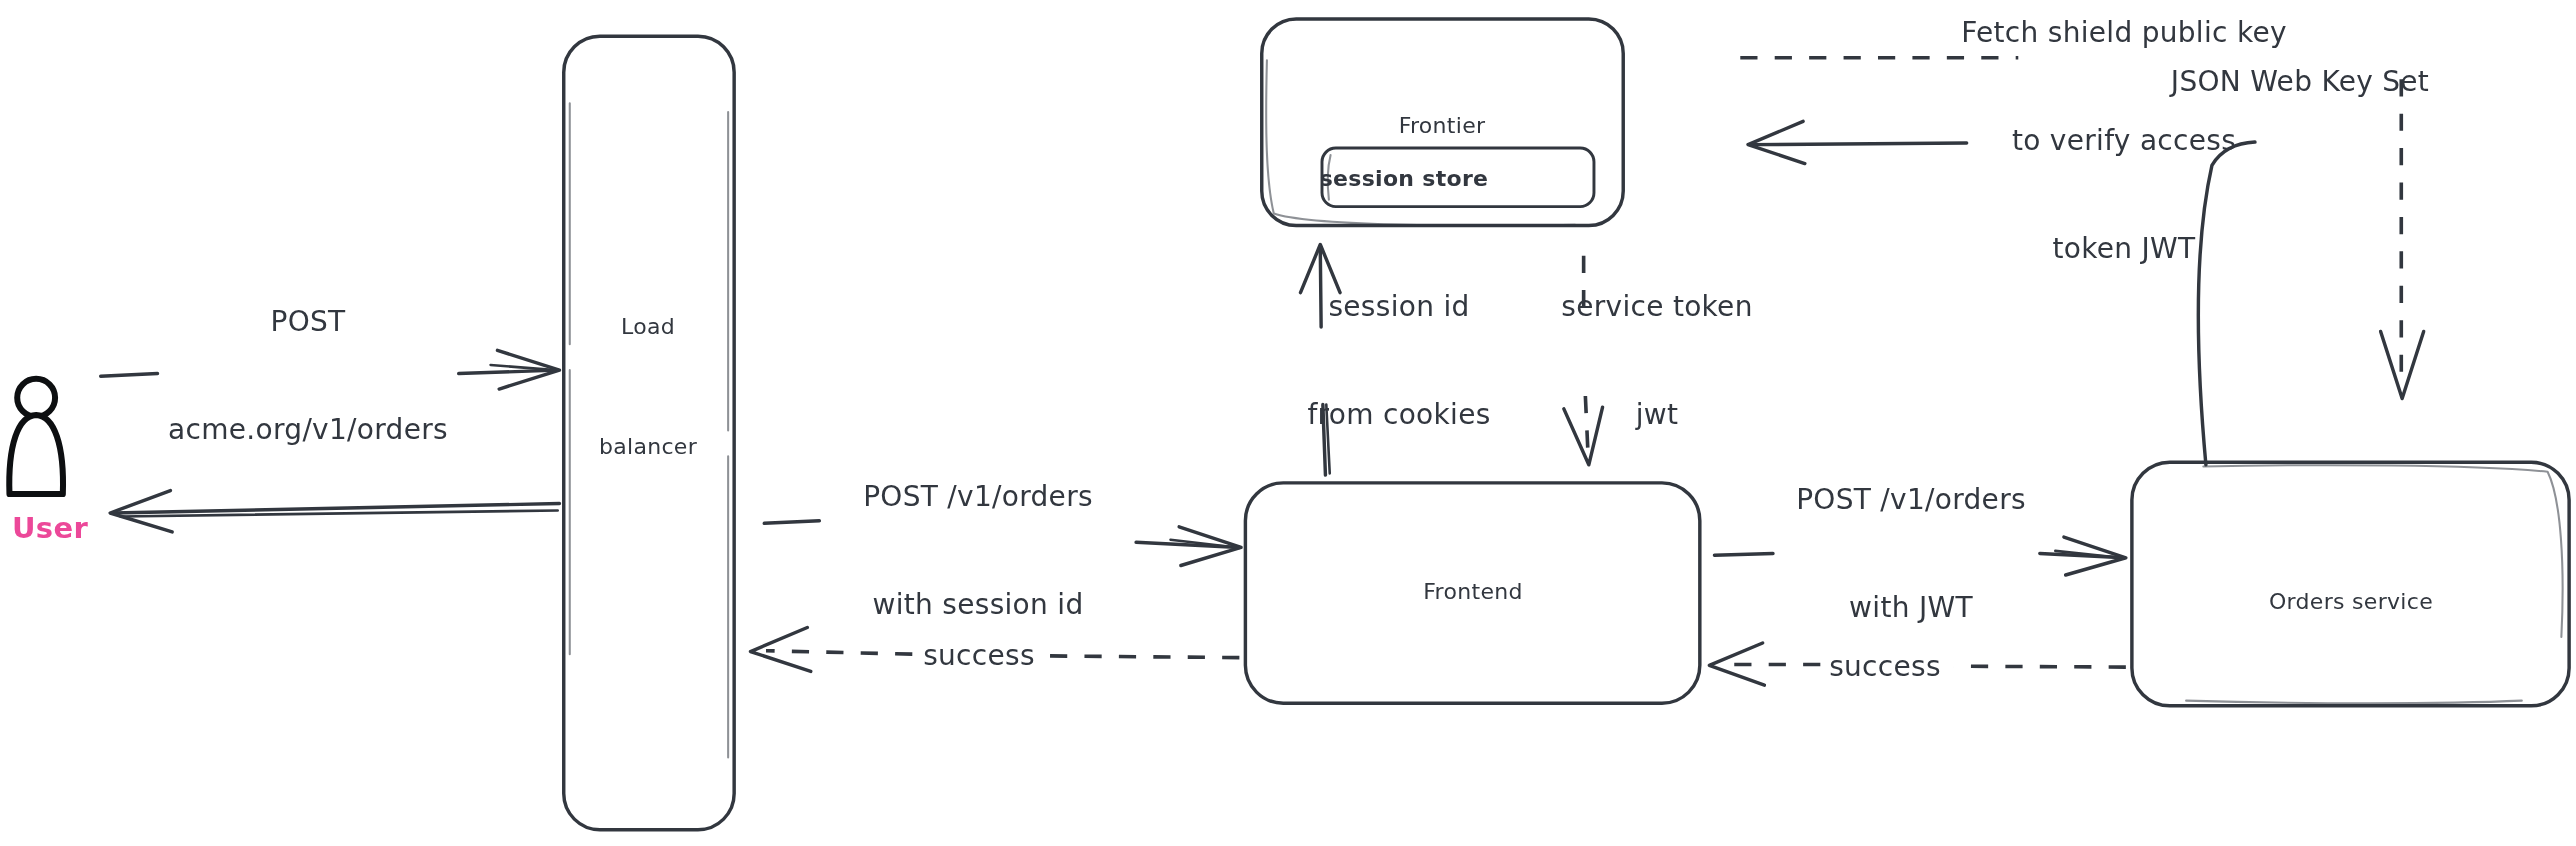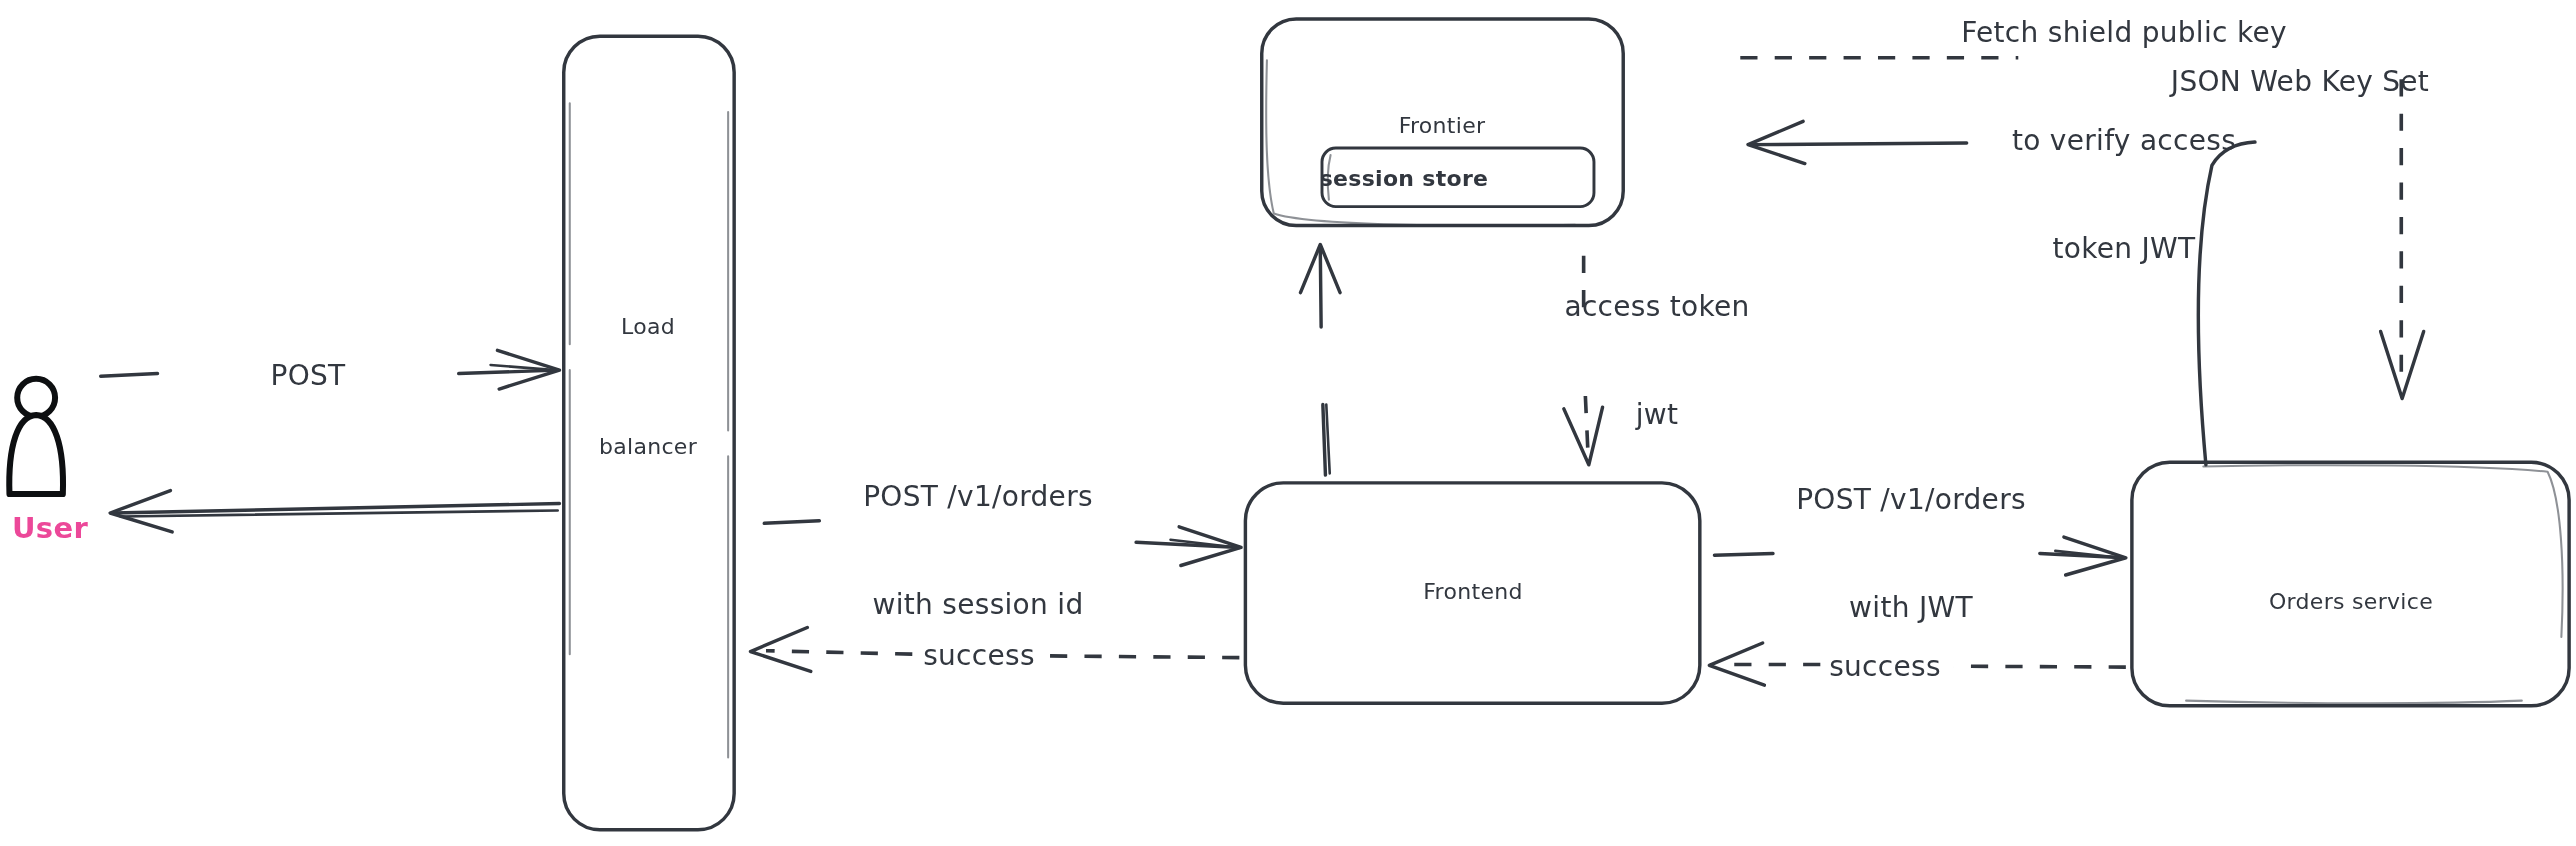--- a/index.html
+++ b/index.html
@@ -243,32 +243,37 @@
   <div class="lbl node-label center" style="left:1404px; top:179px; width:267px;font-weight:bold;">session store</div>
 
   <div class="lbl node-label center" style="left:1473px; top:592px; width:430px;">
     <div>Frontend</div>
   </div>
 
   <div class="lbl node-label center" style="left:2351px; top:602px; width:413px;">Orders service</div>
 
   <div class="lbl edge-label center" style="left:308px; top:376px; width:310px;">
     <div>POST</div>
+    <div>acme.org/v1/orders</div>
   </div>
 
   <div class="lbl edge-label center" style="left:978px; top:551px; width:327px;">
     <div>POST /v1/orders</div>
     <div>with session id</div>
   </div>
 
   <div class="lbl edge-label center" style="left:979px; top:656px; width:155px;">success</div>
 
+  <div class="lbl edge-label center" style="left:1399px; top:361px; width:258px;">
+    <div>session id</div>
+    <div>from cookies</div>
+  </div>
 
   <div class="lbl edge-label center" style="left:1657px; top:361px; width:258px;">
-    <div>access token</div>
+    <div>service token</div>
     <div>jwt</div>
   </div>
 
   <div class="lbl edge-label center" style="left:1911px; top:554px; width:327px;">
     <div>POST /v1/orders</div>
     <div>with JWT</div>
   </div>
 
   <div class="lbl edge-label center" style="left:1885px; top:667px; width:155px;">success</div>
 

